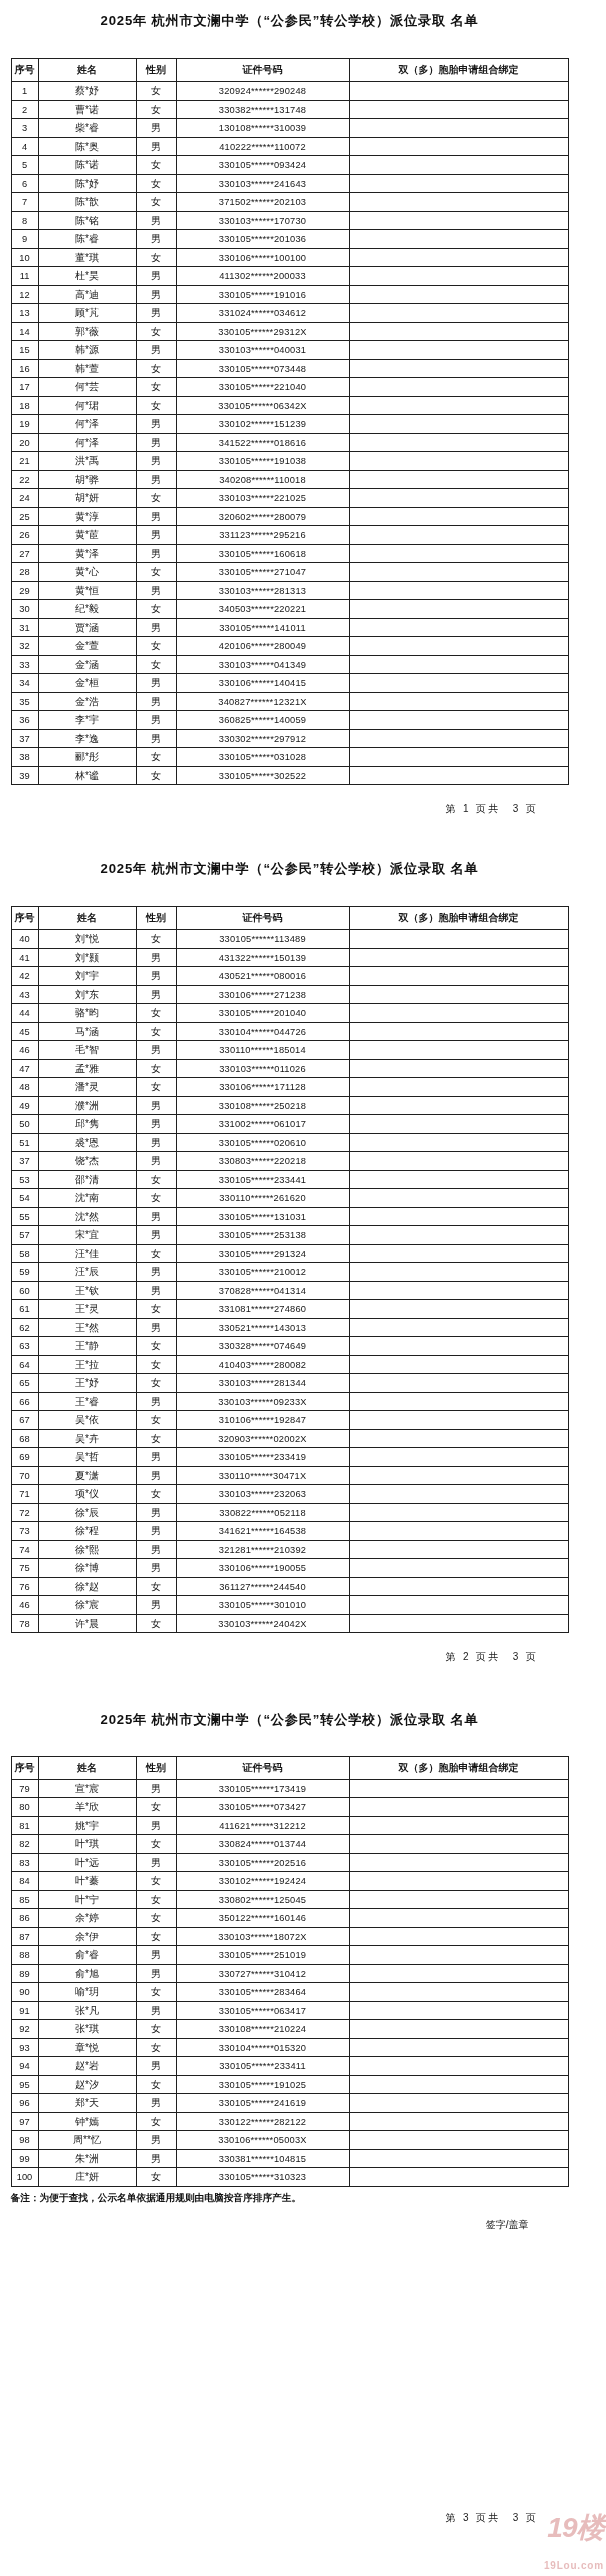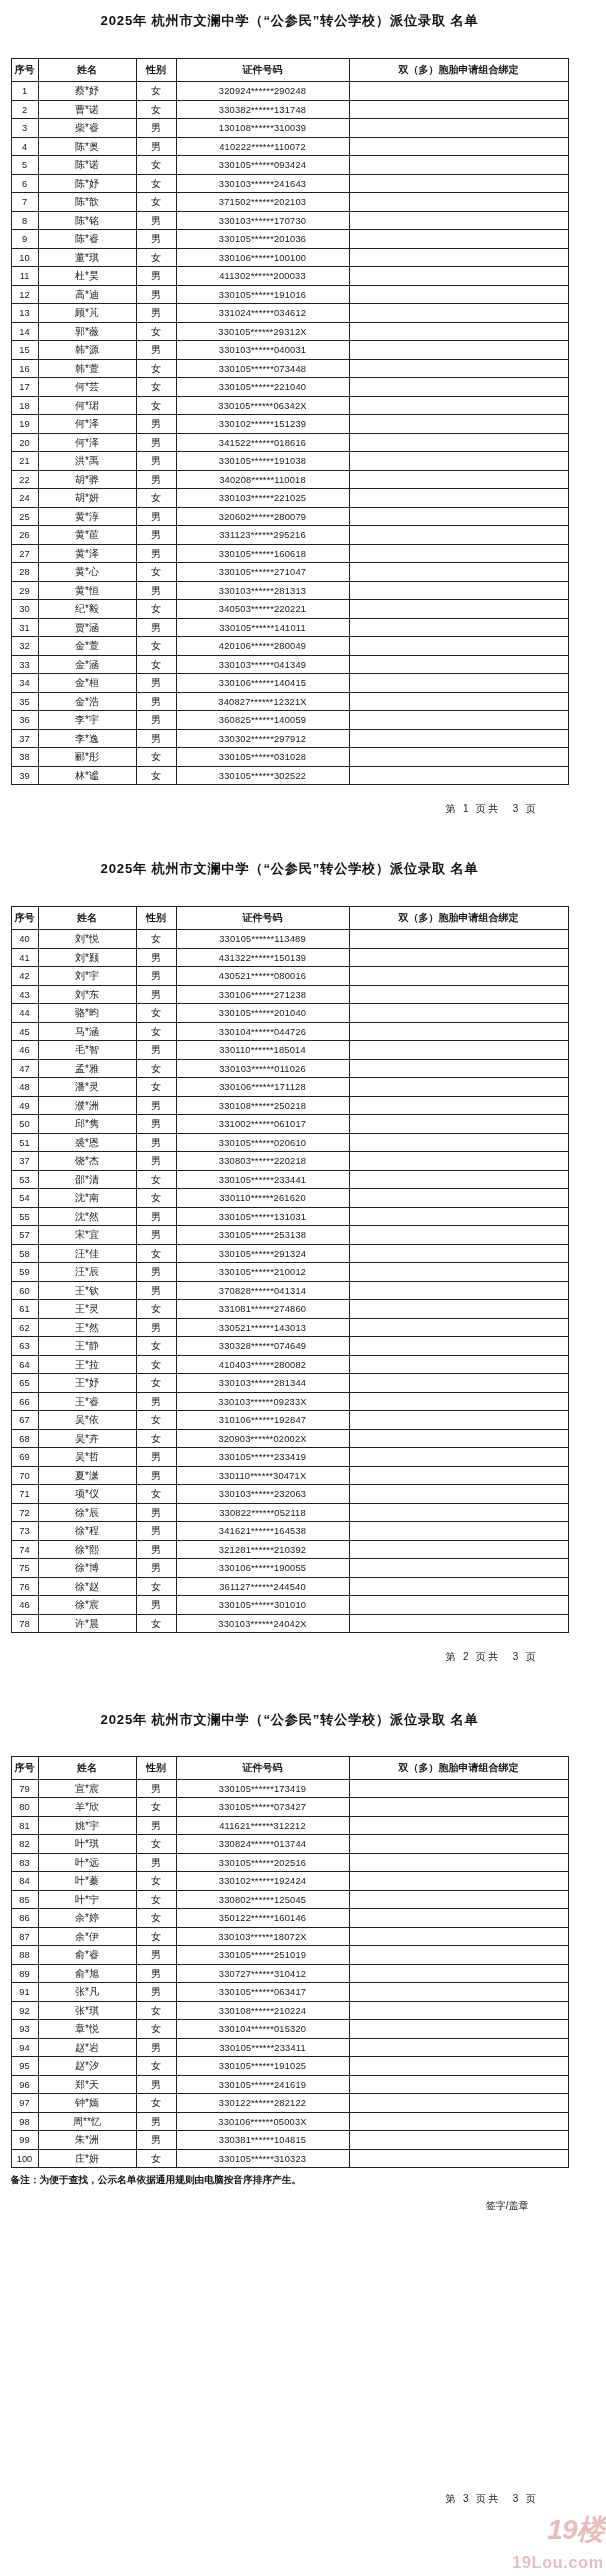--- a/index.html
+++ b/index.html
@@ -45,21 +45,21 @@
     font-size:10px;font-weight:normal;color:#111;
   }
   .watermark{
     position:absolute;right:3.1px;bottom:4.7px;text-align:center;line-height:1;
     opacity:0.75;pointer-events:none;
   }
   .watermark .wm-big{
     font-size:28px;font-weight:bold;font-style:italic;letter-spacing:-0.8px;text-align:right;
   }
   .watermark .wm-small{
-    font-size:16px;font-weight:bold;margin-top:11px;letter-spacing:0.8px;
+    font-size:10px;font-weight:bold;margin-top:19px;letter-spacing:0.8px;
   }
 </style>
 </head>
 <body>
 
 <div id="doc">
   <section class="page p1">
     <h1 class="page-title">2025年 杭州市文澜中学（“公参民”转公学校）派位录取 名单</h1>
     <table class="roster">
       <colgroup>
@@ -734,20 +734,27 @@
             <td></td>
           </tr>
           <tr>
             <td>89</td>
             <td>俞*旭</td>
             <td>男</td>
             <td>330727******310412</td>
             <td></td>
           </tr>
           <tr>
+            <td>90</td>
+            <td>喻*玥</td>
+            <td>女</td>
+            <td>330105******283464</td>
+            <td></td>
+          </tr>
+          <tr>
             <td>91</td>
             <td>张*凡</td>
             <td>男</td>
             <td>330105******063417</td>
             <td></td>
           </tr>
           <tr>
             <td>92</td>
             <td>张*琪</td>
             <td>女</td>

